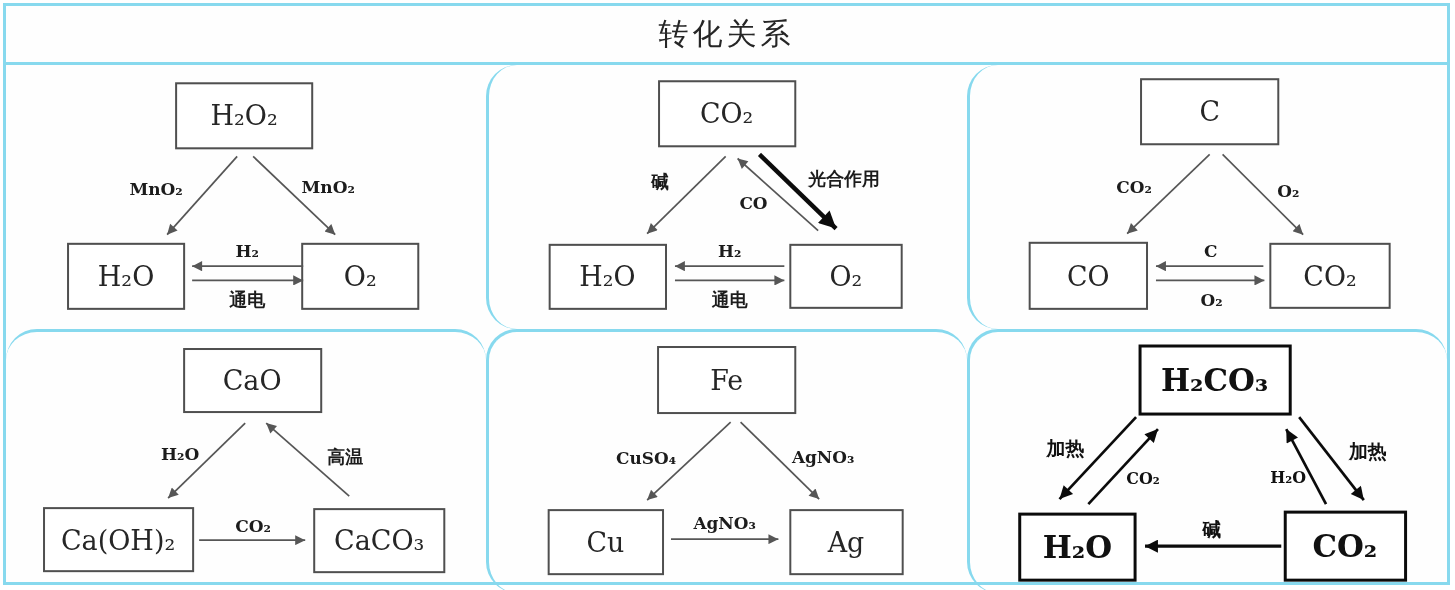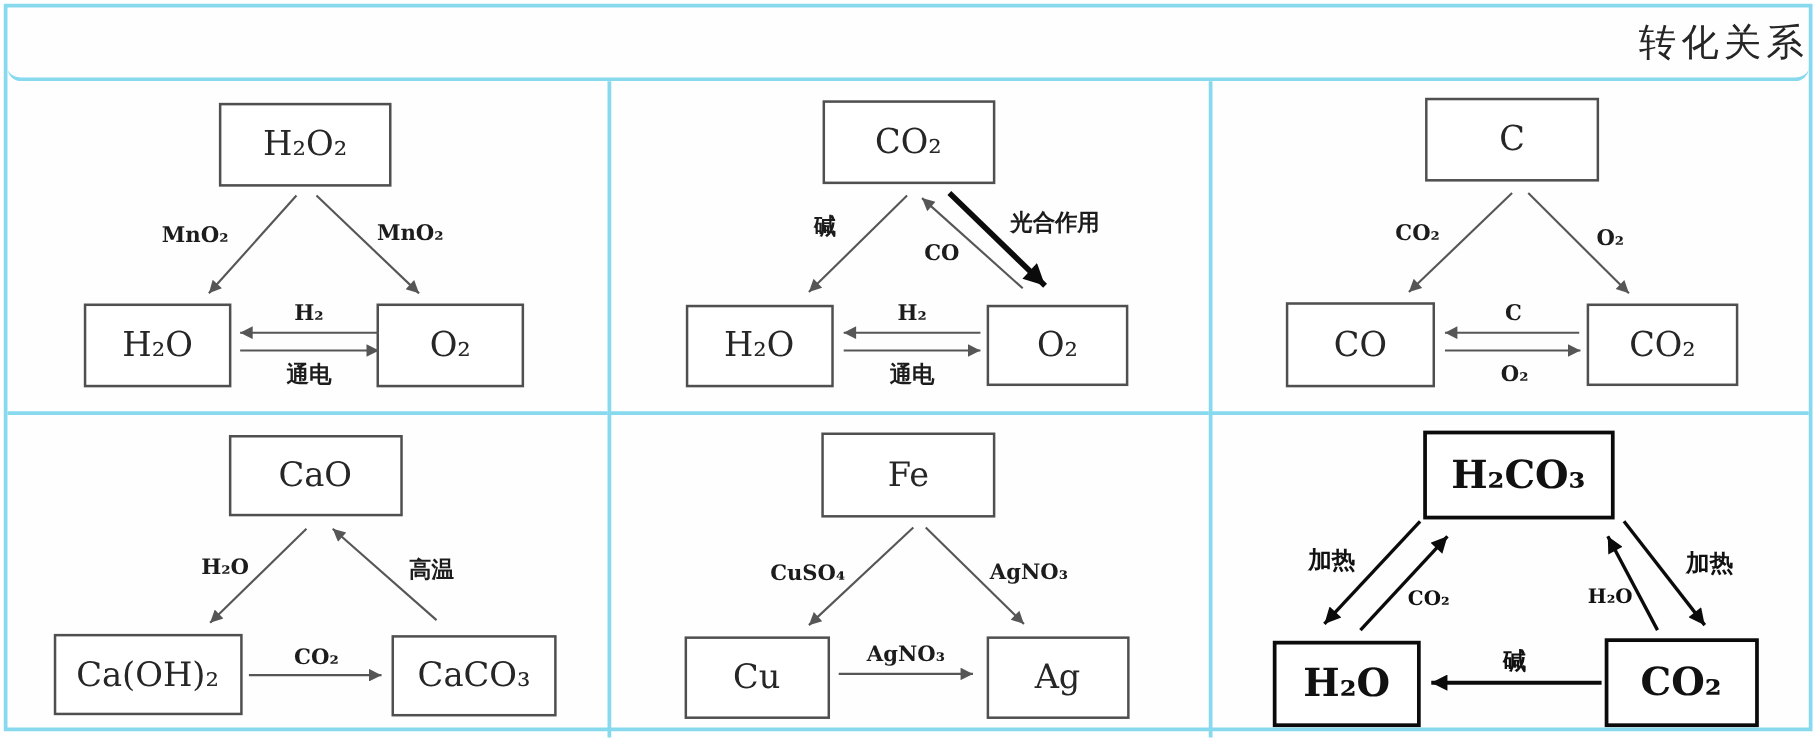--- a/index.html
+++ b/index.html
@@ -1,21 +1,21 @@
 <!DOCTYPE html>
 <html><head>
 <meta charset="utf-8">
 <style>
   html,body{margin:0;padding:0;background:#ffffff;}
   body{width:1455px;height:590px;position:relative;font-family:"DejaVu Serif","Liberation Serif",serif;}
   .table{position:absolute;left:3px;top:3px;right:5px;bottom:5px;border:3px solid #87d9ee;background:#fefefe;display:flex;flex-direction:column;box-sizing:border-box;}
-  .title-row{height:56px;flex:0 0 56px;border-bottom:3px solid #87d9ee;display:flex;align-items:center;justify-content:flex-end;border-radius:11px;}
+  .title-row{height:56px;flex:0 0 56px;border-bottom:3px solid #87d9ee;display:flex;align-items:center;justify-content:center;}
   .title-text{font-size:30px;color:#262626;letter-spacing:4px;font-weight:500;}
   .grid{flex:1 1 auto;display:grid;grid-template-columns:1fr 1fr 1fr;grid-template-rows:1fr 1fr;}
-  .cell{position:relative;border-left:3px solid #87d9ee;border-top:3px solid #87d9ee;overflow:hidden;}
+  .cell{position:relative;border-left:3px solid #87d9ee;border-top:3px solid #87d9ee;overflow:hidden;border-radius:31px;}
   .cell:nth-child(3n+1){border-left:none;}
   .cell:nth-child(-n+3){border-top:none;}
   .cell svg{display:block;width:100%;height:100%;}
   .nbox{fill:#ffffff;stroke:#4f4f4f;stroke-width:2;}
   .ntext{font-family:"DejaVu Serif","Liberation Serif",serif;font-size:27px;fill:#262626;text-anchor:middle;dominant-baseline:central;}
   .edge{stroke:#565656;stroke-width:1.7;fill:none;}
   .edge-thick{stroke:#0c0c0c;stroke-width:4.5;fill:none;}
   .elabel{font-family:"DejaVu Serif","Liberation Serif",serif;font-size:17px;font-weight:bold;fill:#1c1c1c;text-anchor:middle;dominant-baseline:central;}
   .elabel-cjk{font-size:18px;}
   

